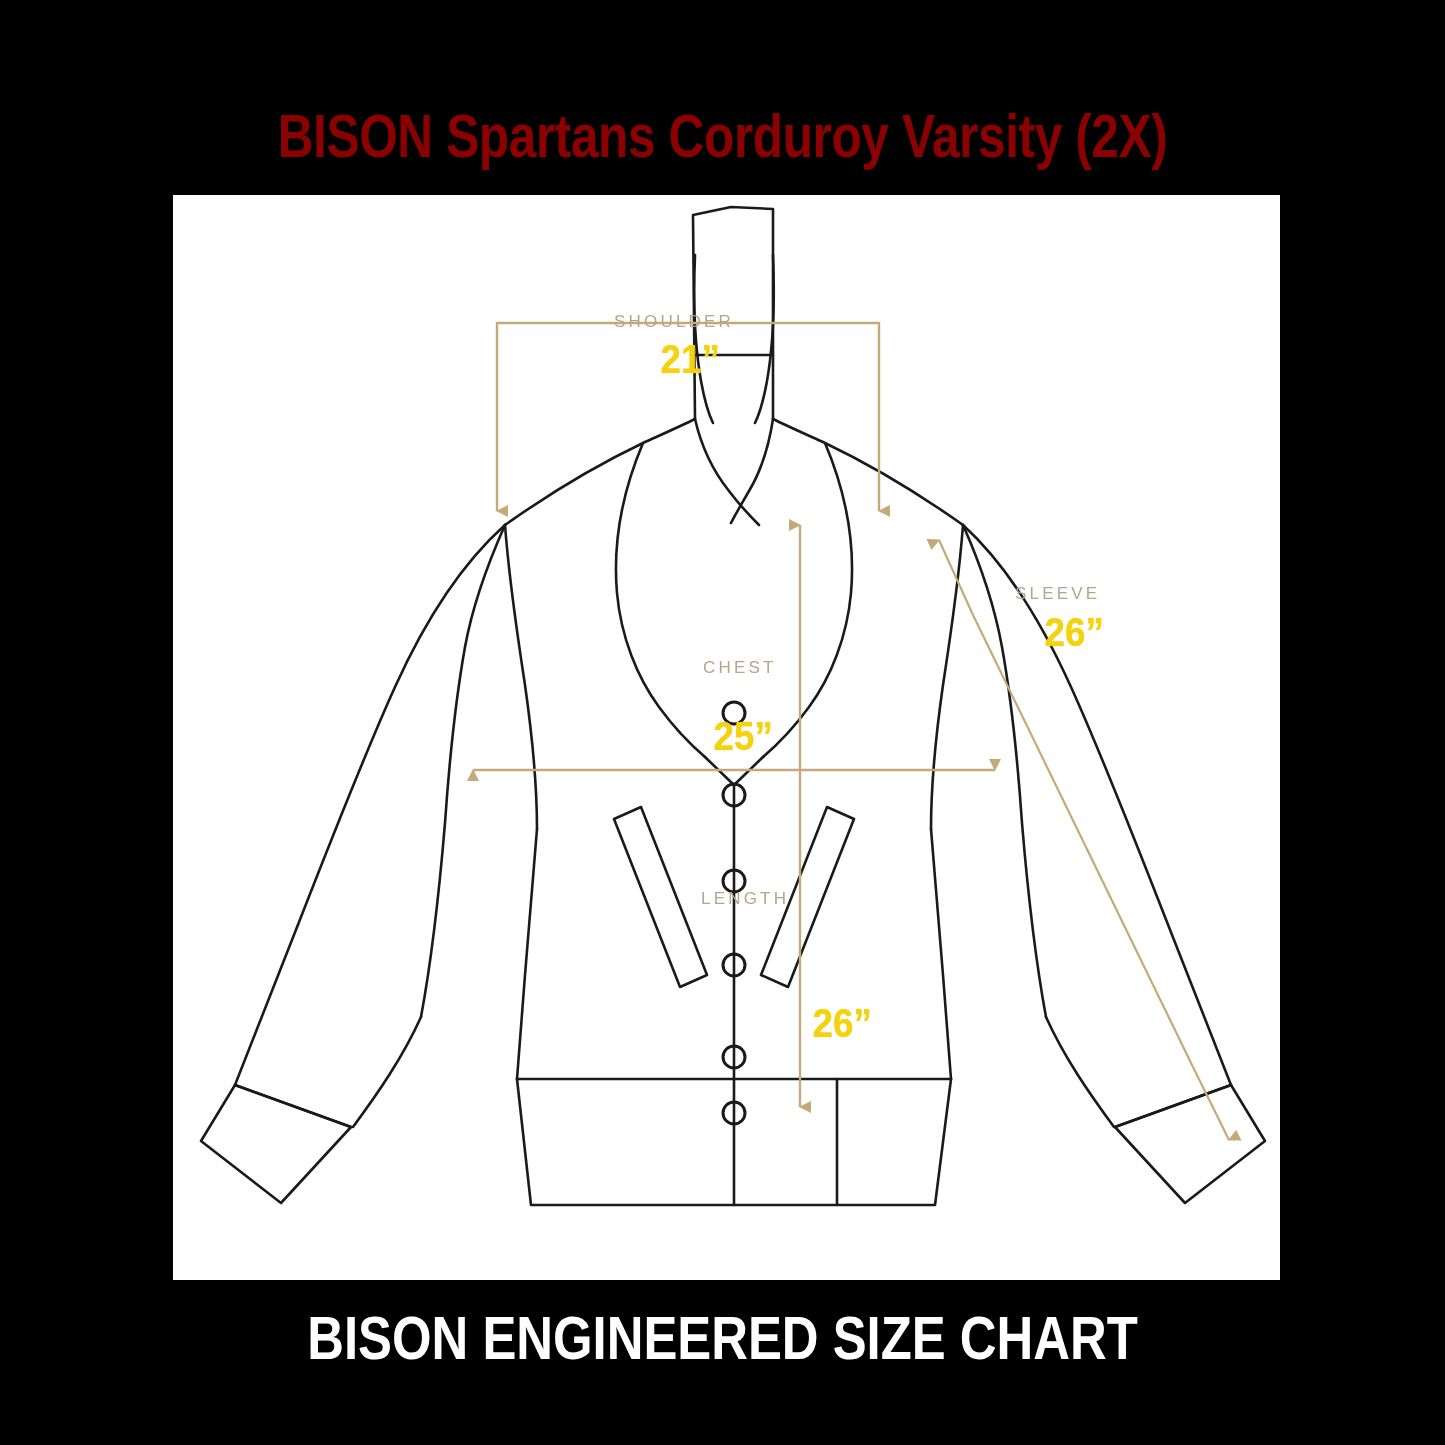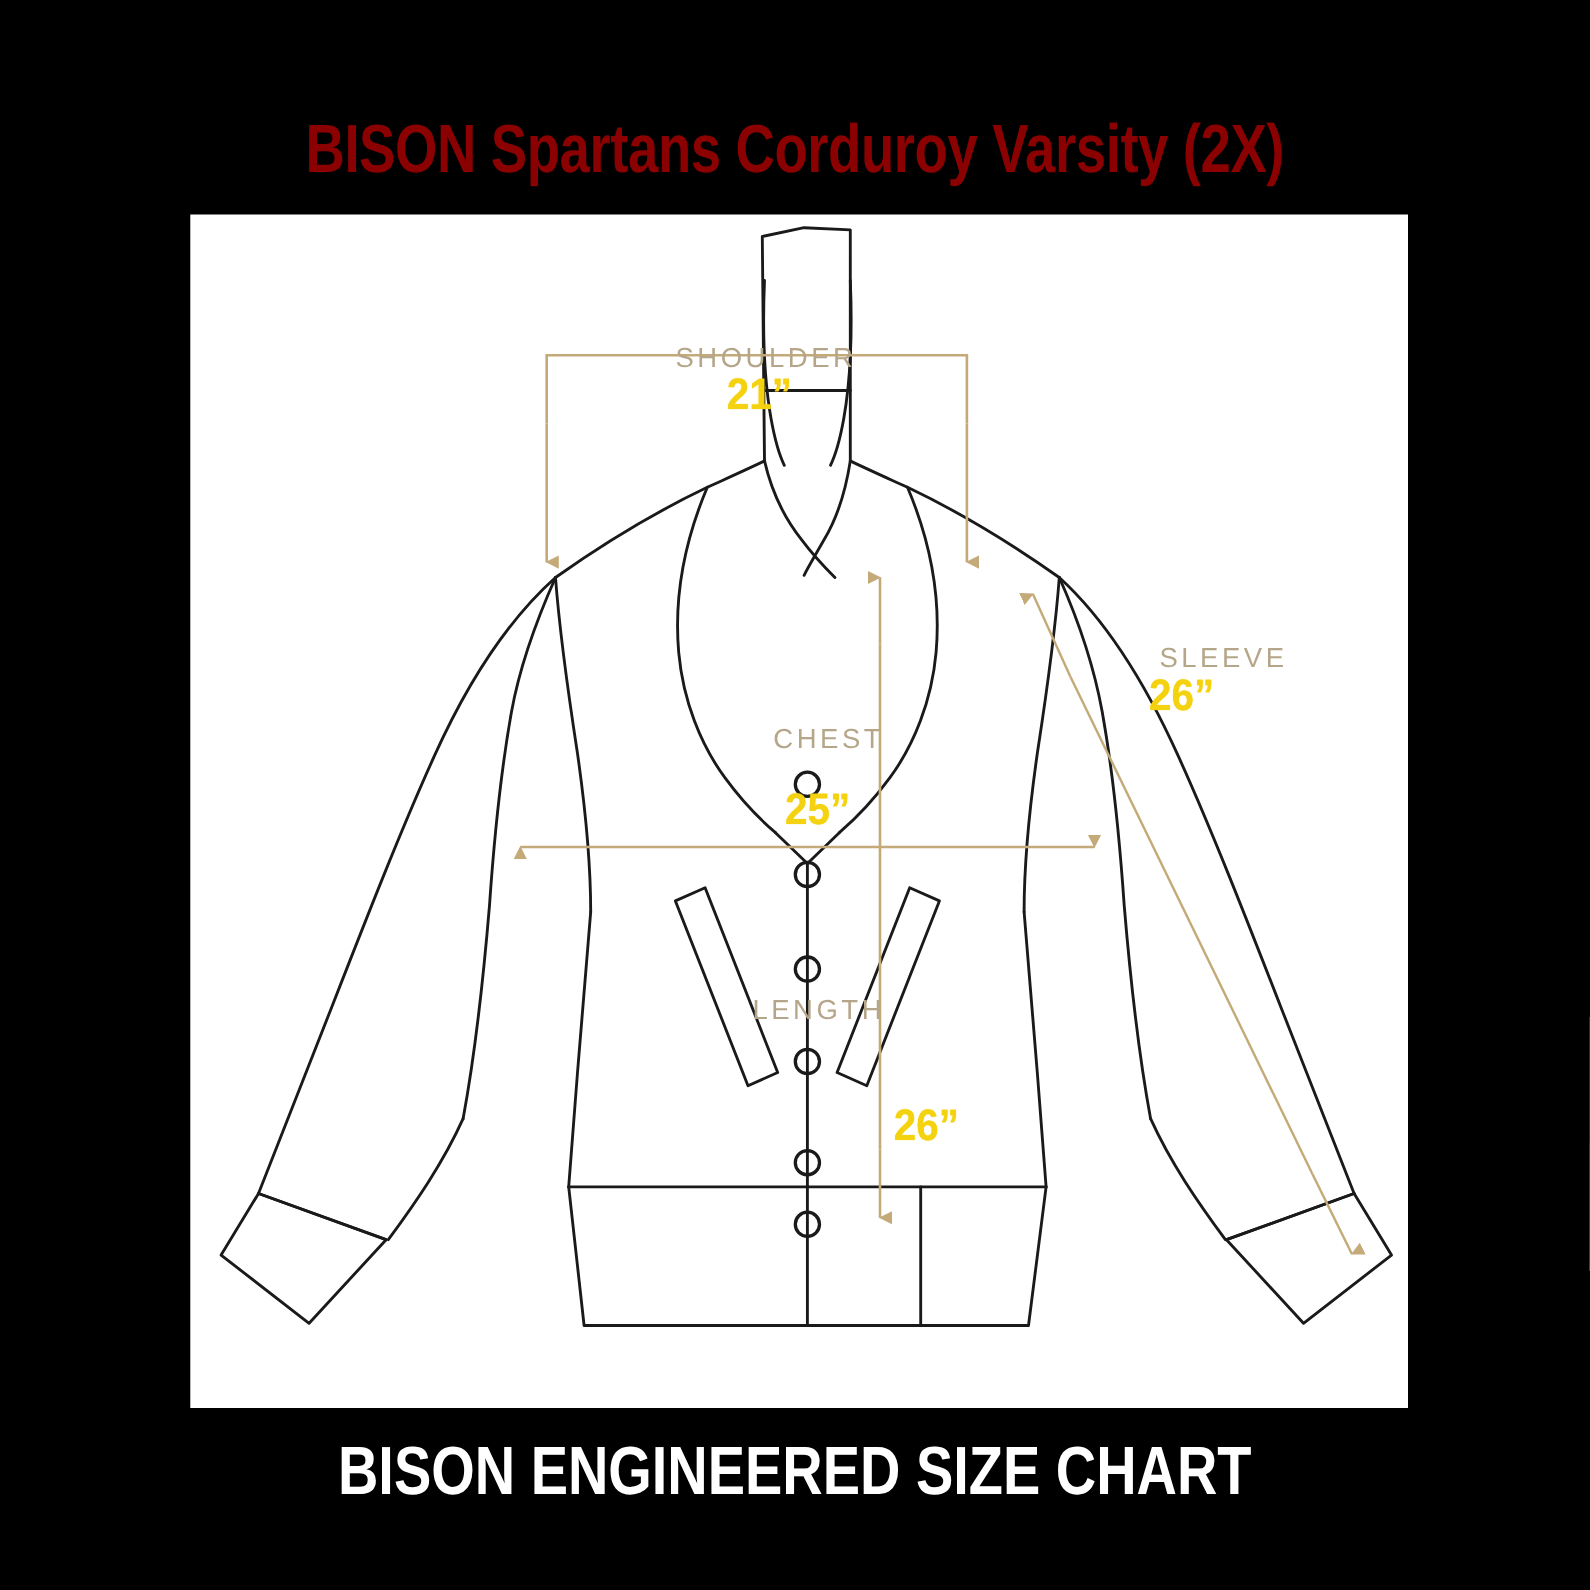--- a/index.html
+++ b/index.html
@@ -37,46 +37,46 @@
     position:absolute;left:173px;top:195px;width:1107px;height:1085px;
     background:#ffffff;
   }
 
   #canvas{position:absolute;left:0;top:0;width:1107px;height:1085px;}
 
   .lbl{
     position:absolute;
     font-family:"Liberation Sans",sans-serif;
     color:#b5a68a;
-    font-size:25px;
+    font-size:17px;
     letter-spacing:3.2px;
     white-space:nowrap;
     font-weight:400;
   }
   .val{
     position:absolute;
     font-family:"Liberation Sans",sans-serif;
     color:#f5d210;
     font-size:40px;
     font-weight:bold;
     white-space:nowrap;
     transform:scaleX(0.92);
     text-shadow:0 0 1px #f5d210;
   }
 
   #lbl-shoulder{left:441px;top:117px;}
   #val-shoulder{left:485px;top:142px;}
 
-  #lbl-sleeve{left:842px;top:389px;margin-left:39px;}
+  #lbl-sleeve{left:842px;top:389px;}
   #val-sleeve{left:869px;top:415px;}
 
   #lbl-chest{left:530px;top:463px;}
   #val-chest{left:538px;top:519px;}
 
-  #lbl-length{left:511px;top:694px;margin-top:15px;}
+  #lbl-length{left:528px;top:694px;}
   #val-length{left:637px;top:806px;}
 </style>
 </head>
 <body>
 
 <div id="root">
 
   <div id="title">BISON Spartans Corduroy Varsity (2X)</div>
 
   <div id="panel">

